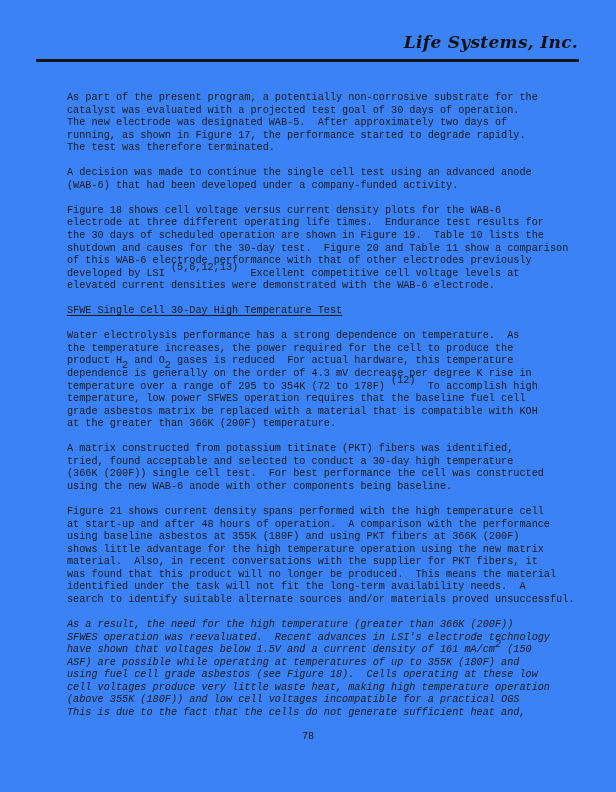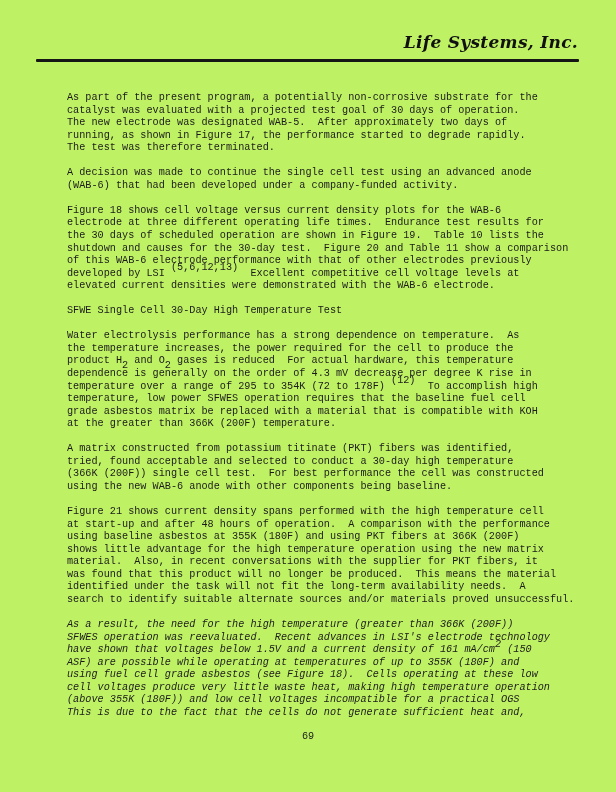--- a/index.html
+++ b/index.html
@@ -4,21 +4,21 @@
 <style>
   html, body {
     margin: 0;
     padding: 0;
     background: #fcfcfa;
   }
   .page {
     position: relative;
     width: 616px;
     height: 792px;
-    background: #bef264;
+    background: #3b82f6;
     overflow: hidden;
     color: #1b1b1b;
   }
   .brand {
     position: absolute;
     top: 32px;
     right: 38px;
     font-family: "DejaVu Serif", serif;
     font-style: italic;
     font-weight: 700;
@@ -43,35 +43,35 @@
     width: 520px;
     font-family: "Liberation Mono", "DejaVu Sans Mono", monospace;
     font-size: 10.2px;
     line-height: 12.55px;
     white-space: pre;
     color: #1b1b1b;
   }
   .block { margin: 0 0 12.55px 0; }
   .block:last-child { margin-bottom: 0; font-style: italic; }
   .line { height: 12.55px; }
-  .heading .line > span { text-underline-offset: 2px; }
+  .heading .line > span { text-decoration: underline; text-underline-offset: 2px; }
   .sup { position: relative; top: -5.5px; }
   .sub { position: relative; top: 4.5px; }
   .footer {
     position: absolute;
     top: 731px;
     left: 0;
     width: 616px;
     text-align: center;
     font-family: "Liberation Mono", "DejaVu Sans Mono", monospace;
     font-size: 10.2px;
     color: #1b1b1b;
   }
 </style>
 </head>
 <body>
 
 <div class="page">
   <div class="brand">Life Systems, Inc.</div>
   <div class="rule"></div>
   <div class="body-text"><div class="block paragraph"><div class="line"><span>As part of the present program, a potentially non-corrosive substrate for the</span></div><div class="line"><span>catalyst was evaluated with a projected test goal of 30 days of operation.</span></div><div class="line"><span>The new electrode was designated WAB-5.  After approximately two days of</span></div><div class="line"><span>running, as shown in Figure 17, the performance started to degrade rapidly.</span></div><div class="line"><span>The test was therefore terminated.</span></div></div><div class="block paragraph"><div class="line"><span>A decision was made to continue the single cell test using an advanced anode</span></div><div class="line"><span>(WAB-6) that had been developed under a company-funded activity.</span></div></div><div class="block paragraph"><div class="line"><span>Figure 18 shows cell voltage versus current density plots for the WAB-6</span></div><div class="line"><span>electrode at three different operating life times.  Endurance test results for</span></div><div class="line"><span>the 30 days of scheduled operation are shown in Figure 19.  Table 10 lists the</span></div><div class="line"><span>shutdown and causes for the 30-day test.  Figure 20 and Table 11 show a comparison</span></div><div class="line"><span>of this WAB-6 electrode performance with that of other electrodes previously</span></div><div class="line"><span>developed by LSI </span><span class="sup">(5,6,12,13)</span><span>  Excellent competitive cell voltage levels at</span></div><div class="line"><span>elevated current densities were demonstrated with the WAB-6 electrode.</span></div></div><div class="block heading"><div class="line"><span>SFWE Single Cell 30-Day High Temperature Test</span></div></div><div class="block paragraph"><div class="line"><span>Water electrolysis performance has a strong dependence on temperature.  As</span></div><div class="line"><span>the temperature increases, the power required for the cell to produce the</span></div><div class="line"><span>product H</span><span class="sub">2</span><span> and O</span><span class="sub">2</span><span> gases is reduced  For actual hardware, this temperature</span></div><div class="line"><span>dependence is generally on the order of 4.3 mV decrease per degree K rise in</span></div><div class="line"><span>temperature over a range of 295 to 354K (72 to 178F) </span><span class="sup">(12)</span><span>  To accomplish high</span></div><div class="line"><span>temperature, low power SFWES operation requires that the baseline fuel cell</span></div><div class="line"><span>grade asbestos matrix be replaced with a material that is compatible with KOH</span></div><div class="line"><span>at the greater than 366K (200F) temperature.</span></div></div><div class="block paragraph"><div class="line"><span>A matrix constructed from potassium titinate (PKT) fibers was identified,</span></div><div class="line"><span>tried, found acceptable and selected to conduct a 30-day high temperature</span></div><div class="line"><span>(366K (200F)) single cell test.  For best performance the cell was constructed</span></div><div class="line"><span>using the new WAB-6 anode with other components being baseline.</span></div></div><div class="block paragraph"><div class="line"><span>Figure 21 shows current density spans performed with the high temperature cell</span></div><div class="line"><span>at start-up and after 48 hours of operation.  A comparison with the performance</span></div><div class="line"><span>using baseline asbestos at 355K (180F) and using PKT fibers at 366K (200F)</span></div><div class="line"><span>shows little advantage for the high temperature operation using the new matrix</span></div><div class="line"><span>material.  Also, in recent conversations with the supplier for PKT fibers, it</span></div><div class="line"><span>was found that this product will no longer be produced.  This means the material</span></div><div class="line"><span>identified under the task will not fit the long-term availability needs.  A</span></div><div class="line"><span>search to identify suitable alternate sources and/or materials proved unsuccessful.</span></div></div><div class="block paragraph"><div class="line"><span>As a result, the need for the high temperature (greater than 366K (200F))</span></div><div class="line"><span>SFWES operation was reevaluated.  Recent advances in LSI's electrode technology</span></div><div class="line"><span>have shown that voltages below 1.5V and a current density of 161 mA/cm</span><span class="sup">2</span><span> (150</span></div><div class="line"><span>ASF) are possible while operating at temperatures of up to 355K (180F) and</span></div><div class="line"><span>using fuel cell grade asbestos (see Figure 18).  Cells operating at these low</span></div><div class="line"><span>cell voltages produce very little waste heat, making high temperature operation</span></div><div class="line"><span>(above 355K (180F)) and low cell voltages incompatible for a practical OGS</span></div><div class="line"><span>This is due to the fact that the cells do not generate sufficient heat and,</span></div></div></div>
-  <div class="footer">69</div>
+  <div class="footer">78</div>
 </div>
 
 </body></html>

